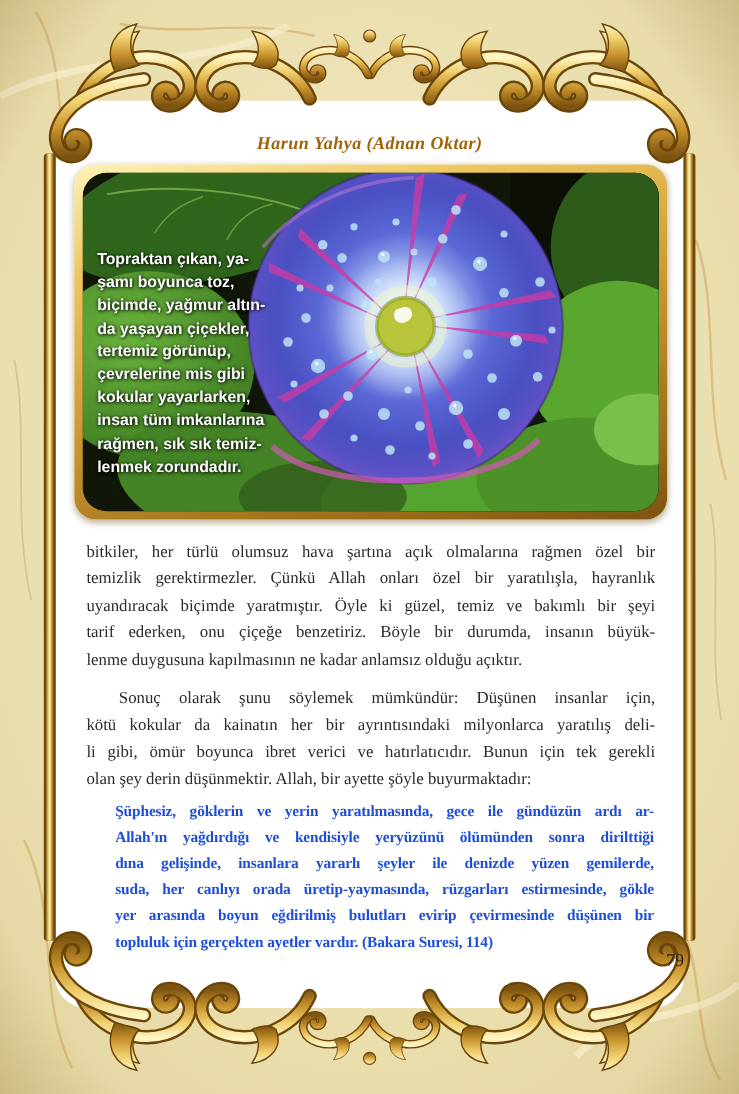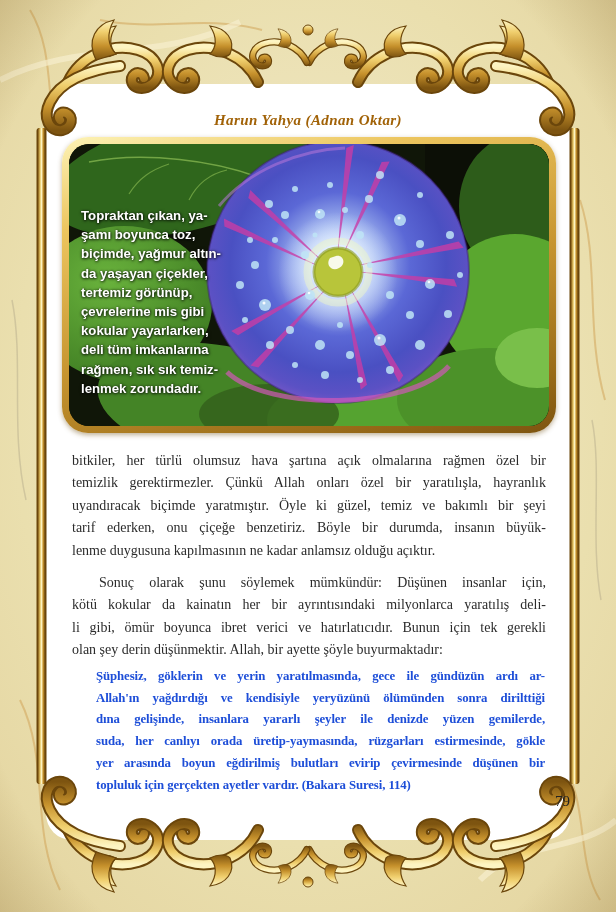--- a/index.html
+++ b/index.html
@@ -7,21 +7,21 @@
         font-family:"Liberation Serif", serif; background:#e9dfb8;}
   .layer{position:absolute;inset:0;}
   svg{display:block;}
 
   
   .header{position:absolute;left:46px;top:112px;width:524px;text-align:center;
           font-size:15px;font-weight:bold;font-style:italic;color:#a16207;letter-spacing:.4px;}
 
   
   .photo-frame{position:absolute;left:62px;top:137px;width:494px;height:296px;
-     border-radius:26px;padding:7px;box-sizing:border-box;
+     border-radius:18px;padding:7px;box-sizing:border-box;
      background:linear-gradient(165deg,#fdf3b6 0%,#ecc55e 22%,#c79530 55%,#9a6c18 85%,#7d5410 100%);
      box-shadow:0 2px 5px rgba(110,80,20,.45);}
   .photo-inner{position:relative;width:100%;height:100%;border-radius:20px;overflow:hidden;background:#15200c;}
   .caption{position:absolute;left:12px;top:62px;width:178px;
      font-family:"Liberation Sans", sans-serif;font-weight:bold;
      font-size:13.2px;line-height:19.2px;color:#ffffff;
      text-shadow:0 1px 3px rgba(0,0,0,.85),1px 0 3px rgba(0,0,0,.6);}
 
   
   .bodytext{position:absolute;left:72px;top:450px;width:474px;color:#2b2b2b;
@@ -262,21 +262,21 @@
       </svg>
 
       <div class="caption justify-off">
           <div>Topraktan çıkan, ya-</div>
           <div>şamı boyunca toz,</div>
           <div>biçimde, yağmur altın-</div>
           <div>da yaşayan çiçekler,</div>
           <div>tertemiz görünüp,</div>
           <div>çevrelerine mis gibi</div>
           <div>kokular yayarlarken,</div>
-          <div>deli tüm imkanlarına</div>
+          <div>insan tüm imkanlarına</div>
           <div>rağmen, sık sık temiz-</div>
           <div>lenmek zorundadır.</div>
         </div>
     </div>
   </div>
 
   <div class="bodytext">
     <div class="para justify">
         <div class="jl">bitkiler, her türlü olumsuz hava şartına açık olmalarına rağmen özel bir</div>
         <div class="jl">temizlik gerektirmezler. Çünkü Allah onları özel bir yaratılışla, hayranlık</div>

